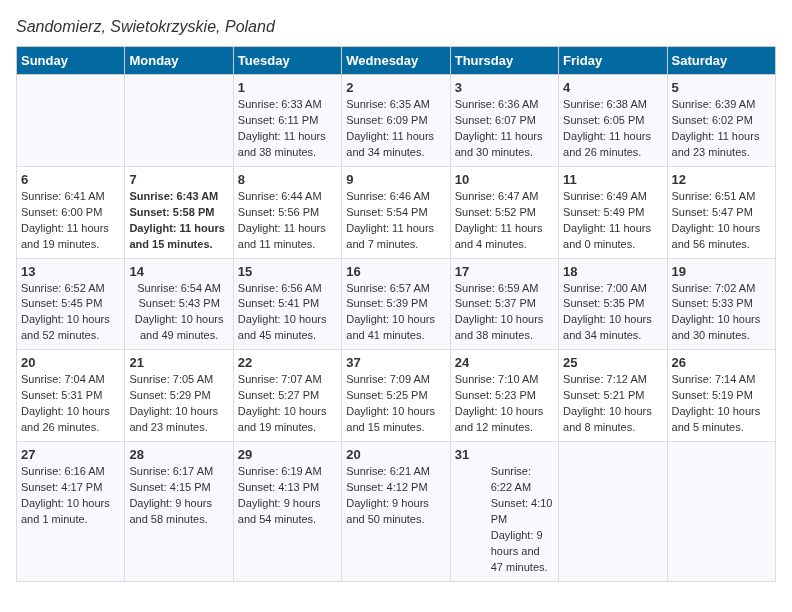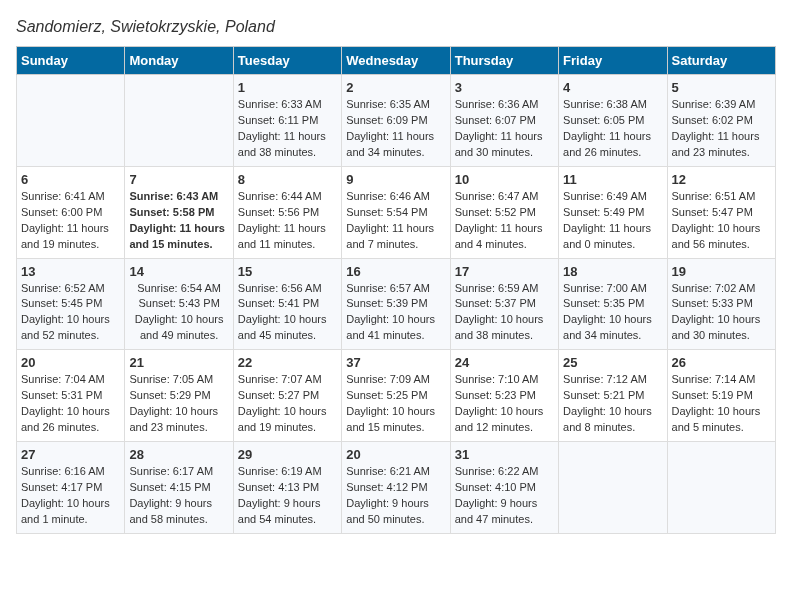--- a/index.html
+++ b/index.html
@@ -293,21 +293,21 @@
 Daylight: 9 hours and 54 minutes.</div>
         </td>
         <td>
           <span class="day-num">20</span>
           <div class="day-info" style="white-space: pre-line;">Sunrise: 6:21 AM
 Sunset: 4:12 PM
 Daylight: 9 hours and 50 minutes.</div>
         </td>
         <td>
           <span class="day-num">31</span>
-          <div class="day-info" style="white-space: pre-line;">Sunrise: 6:22 AM
+          <div class="day-info" style="white-space: pre-line; margin-left: 36px;">Sunrise: 6:22 AM
 Sunset: 4:10 PM
 Daylight: 9 hours and 47 minutes.</div>
         </td>
         <td></td>
         <td></td>
       </tr>
     </tbody>
 </table>
 
 </body></html>

